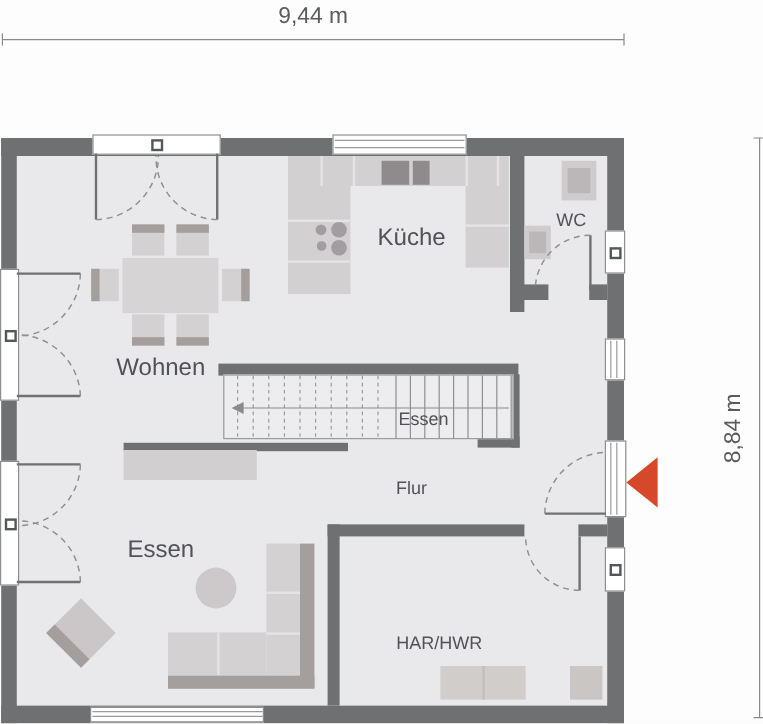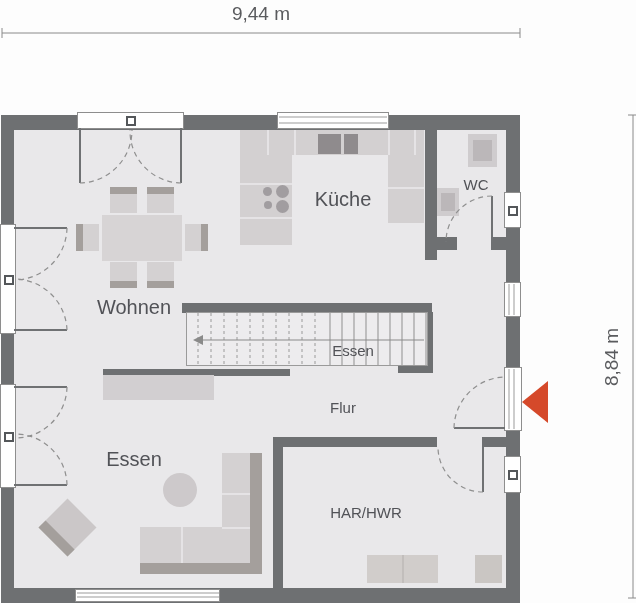--- a/index.html
+++ b/index.html
@@ -232,15 +232,15 @@
   </svg>
 
   <div class="abs arrow-right-entrance" style="left:522px;top:381px;"></div>
 
   <div class="abs lbl" style="left:134px;top:307px;">Wohnen</div>
   <div class="abs lbl" style="left:343px;top:199px;">Küche</div>
   <div class="abs lbl sm" style="left:476px;top:184px;">WC</div>
   <div class="abs lbl sm" style="left:353px;top:350px;">Essen</div>
   <div class="abs lbl sm" style="left:343px;top:407px;">Flur</div>
   <div class="abs lbl" style="left:134px;top:459px;">Essen</div>
-  <div class="abs lbl sm" style="left:366px;top:512px;">HAR/HWR</div>
+  <div class="abs lbl sm" style="left:366px;top:536px;">HAR/HWR</div>
 
 </div>
 
 </body></html>

